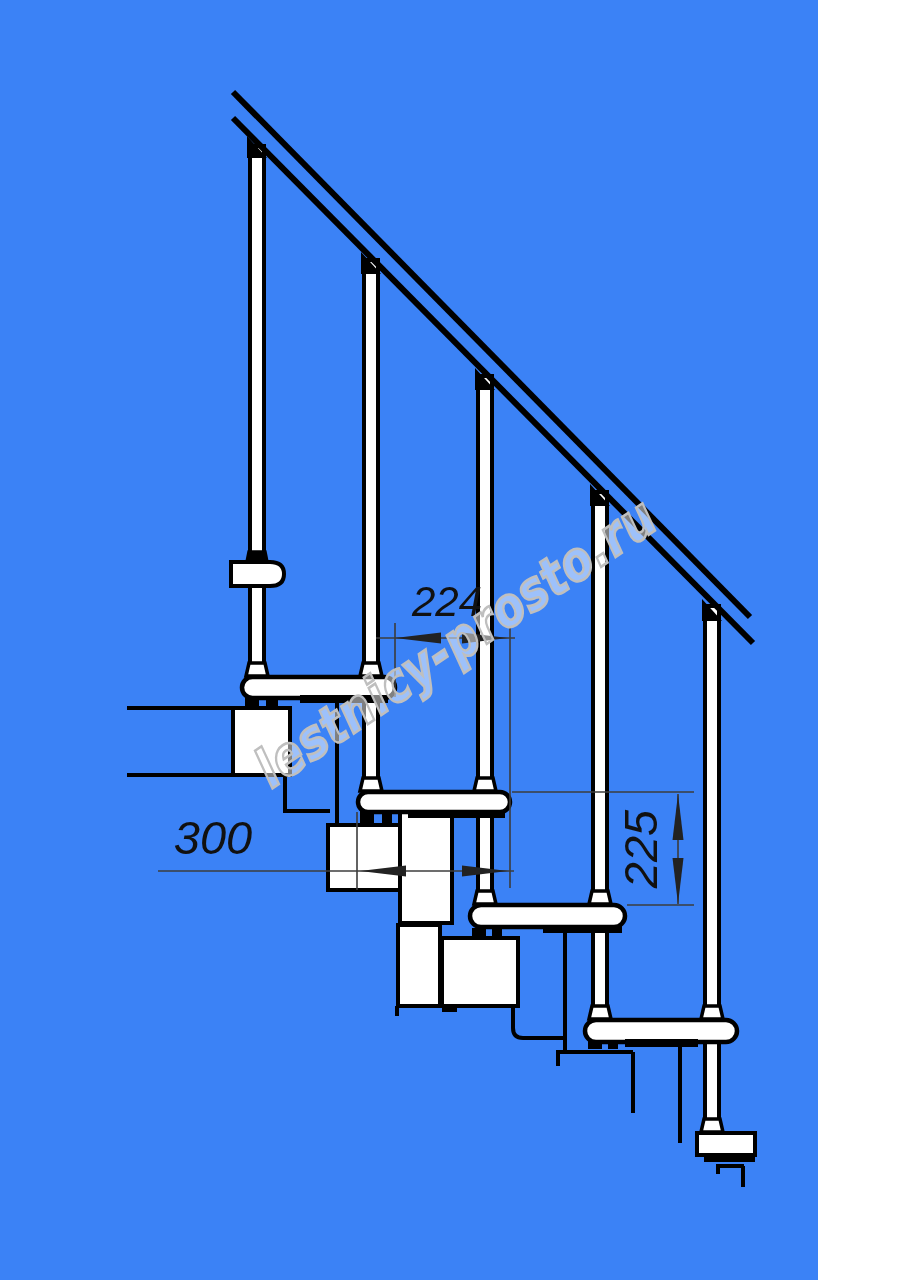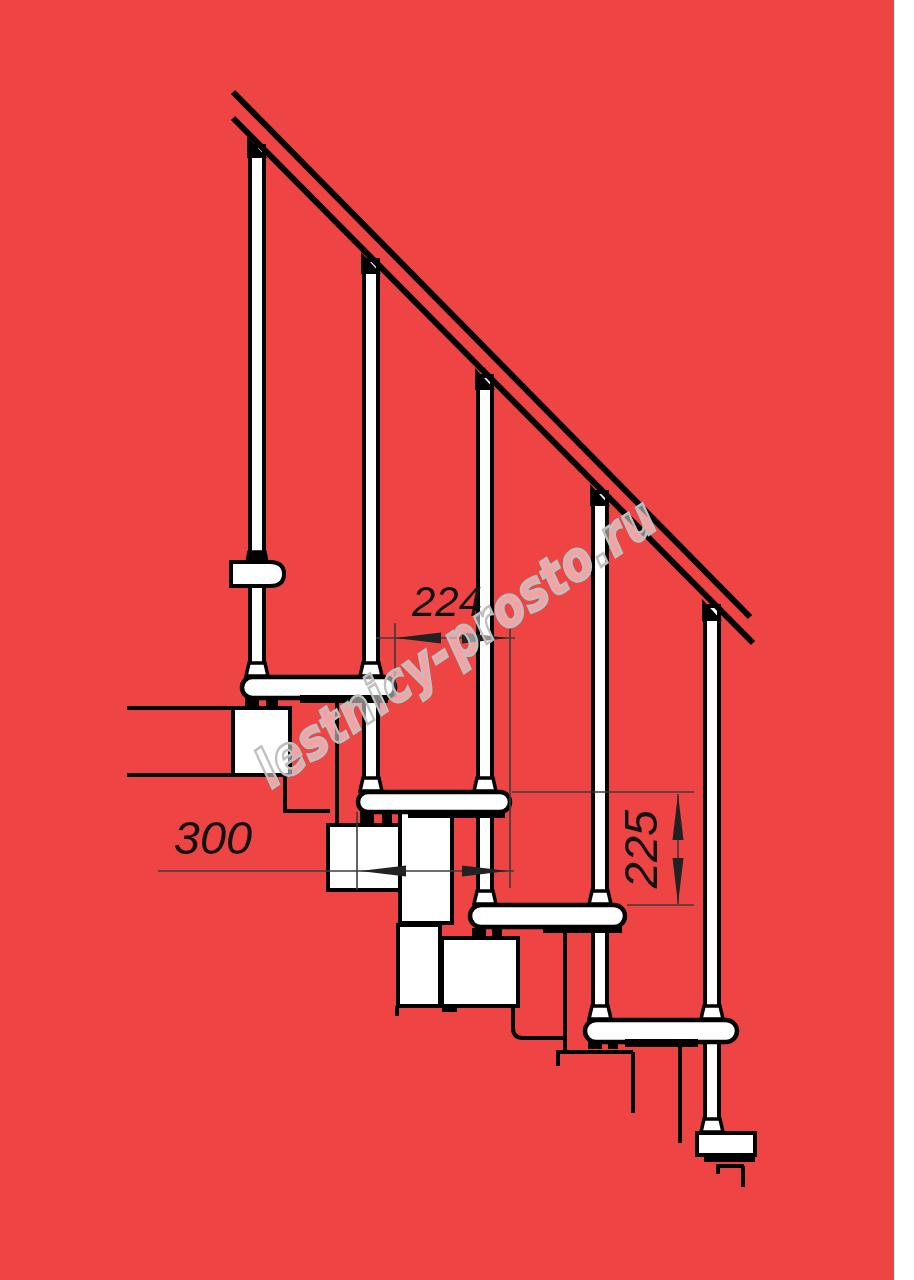--- a/index.html
+++ b/index.html
@@ -1,20 +1,20 @@
 <!DOCTYPE html>
 <html><head>
 <meta charset="utf-8">
 <style>
   html, body { margin: 0; padding: 0; background: #ffffff; }
   .canvas {
     position: relative;
-    width: 894px;
+    width: 818px;
     height: 1280px;
-    background: #ef4444;
+    background: #3b82f6;
     overflow: hidden;
     font-family: "Liberation Sans", sans-serif;
   }
   svg { display: block; }
   .dim-text {
     font-family: "Liberation Sans", sans-serif;
     font-style: italic;
     fill: #111111;
   }
   .watermark-text {

